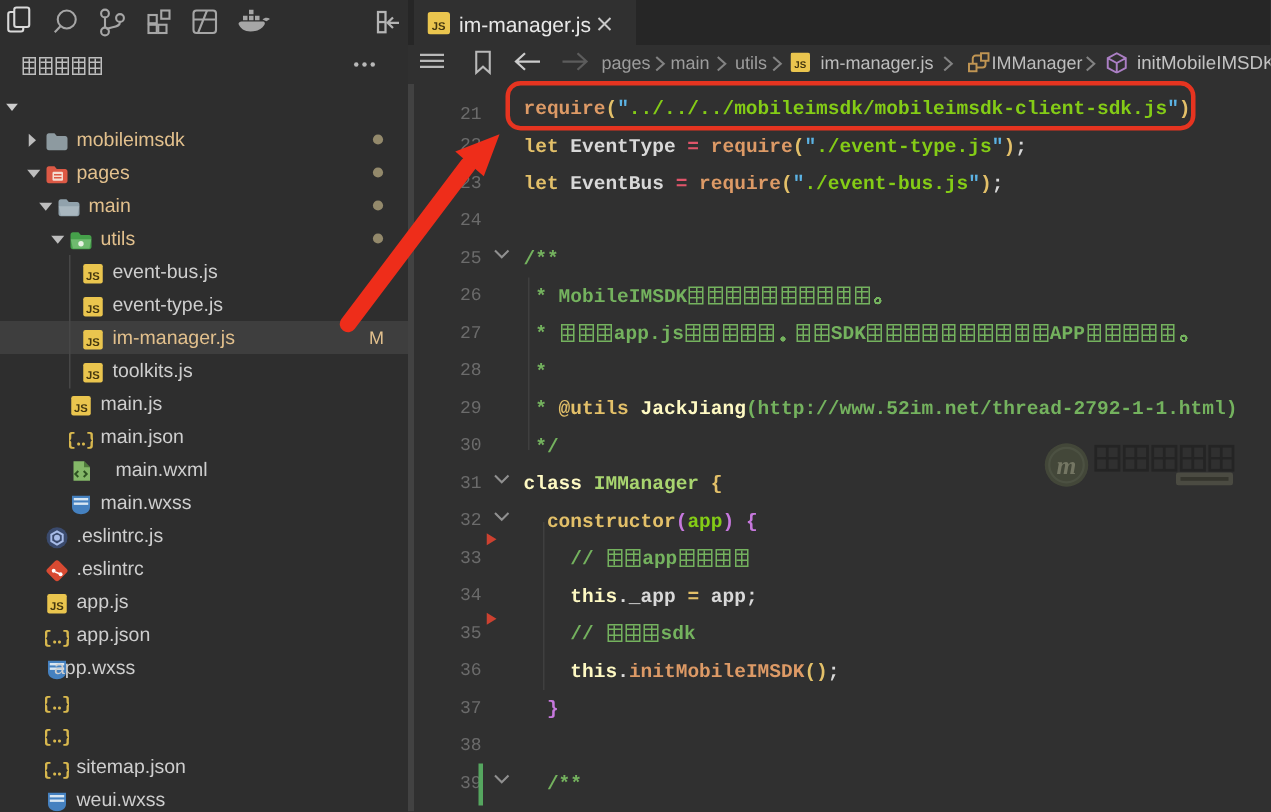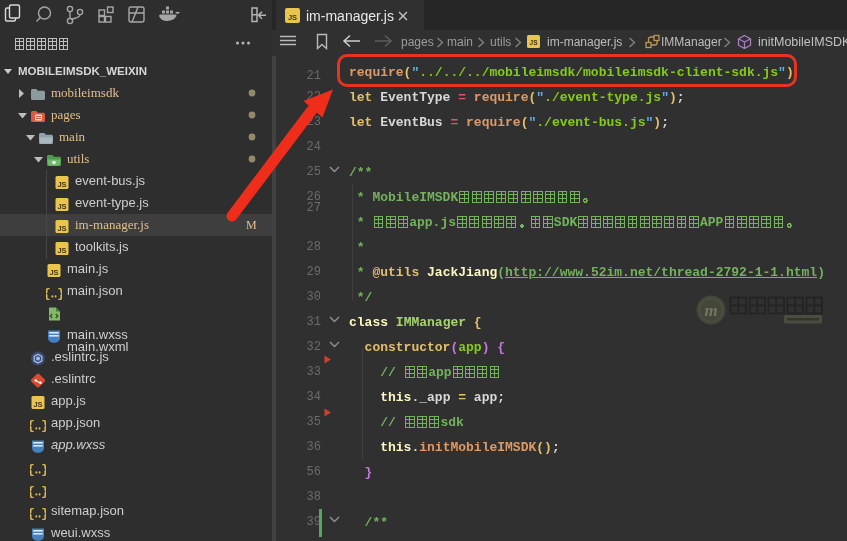--- a/index.html
+++ b/index.html
@@ -13,21 +13,21 @@
 .cjc{width:9.9px;height:11.5px;margin:0 1.2px;vertical-align:-1.5px;}   
 .cjs{width:9.6px;height:12px;margin:0 0.7px;vertical-align:-1.5px;}    
 .pun{display:inline-block;width:9.6px;height:11.5px;margin:0 1.2px;vertical-align:-1.5px;
  background:radial-gradient(circle at 3.2px 9.5px, transparent 0 1px, currentColor 1.1px 2.4px, transparent 2.6px) no-repeat;}
 .com{display:inline-block;width:9.6px;height:11.5px;margin:0 1.2px;vertical-align:-1.5px;
  background:radial-gradient(circle at 3px 10px, currentColor 0 1.6px, transparent 1.9px) no-repeat;}
 
 #side{left:0;top:0;width:272px;height:541px;background:#2e2e2e;}
 .row{position:absolute;left:0;width:273px;height:22px;line-height:22px;font-size:13px;color:#cecece;white-space:nowrap;}
 .row .lab{position:absolute;top:0;}
-.mod{color:#e2c08d;font-family:Liberation Serif, serif;}
+.mod{color:#e2c08d;}
 .ficon{position:absolute;top:3.5px;width:16px;height:16px;}
 .tw{position:absolute;top:8px;}
 
 #strip{left:272px;top:0;width:575px;height:30px;background:#262626;}
 #tab{left:276px;top:0;width:148px;height:30px;background:#303030;}
 #crumbs{left:272px;top:30px;width:575px;height:23px;background:#303030;font-size:13px;color:#9d9d9d;}
 .cl{position:absolute;height:25px;line-height:25px;font-family:"Liberation Mono",monospace;font-size:13px;font-weight:bold;white-space:pre;left:349px;color:#d8d8d8;}
 .ln{position:absolute;left:272px;width:49px;height:25px;line-height:25px;text-align:right;font-family:"Liberation Mono",monospace;font-size:12px;color:#6b6b6b;}
 
 .y{color:#e3c069;}  
@@ -92,21 +92,20 @@
 <svg class="abs" style="left:235px;top:40px" width="16" height="6">
     <circle cx="2.5" cy="3" r="1.5" fill="#b8b8b8"></circle>
     <circle cx="8" cy="3" r="1.5" fill="#b8b8b8"></circle>
     <circle cx="13.5" cy="3" r="1.5" fill="#b8b8b8"></circle>
   </svg>
 
 <div class="row" style="top:60px;font-weight:bold;font-size:11.5px;color:#d6d6d6;">
  <svg class="tw" style="left:4px;top:8.5px" width="8" height="6">
       <path d="M0 0 L8 0 L4 5 Z" fill="#cccccc"></path>
     </svg>
- <span class="lab" style="left:18px;">MOBILEIMSDK_WEIXIN</span>
 </div>
 <div class="row" style="top:82px;">
  <svg class="tw" style="left:19px;top:7px" width="6" height="9">
       <path d="M0 0 L5 4.5 L0 9 Z" fill="#bdbdbd"></path>
     </svg>
  <svg class="ficon" style="left:30px;">
       <path d="M1 4.6c0-1 .7-1.7 1.6-1.7h3.7l1.6 1.8h5.5c.9 0 1.6.7 1.6 1.6v6.2c0 .9-.7 1.6-1.6 1.6H2.6c-.9 0-1.6-.7-1.6-1.6z" fill="#8d9aa0"></path>
     </svg>
  <span class="lab mod" style="left:51px;">mobileimsdk</span>
 </div>
@@ -184,21 +183,21 @@
       <text x="8" y="12.5" font-size="12" font-weight="bold" fill="#d8b84e" text-anchor="middle" font-family="Liberation Mono">{‥}</text>
     </svg>
  <span class="lab" style="left:67px;">main.json</span>
 </div>
 <div class="row" style="top:302px;">
  <svg class="ficon" style="left:46px;">
       <path d="M3 1.5 h7 l4 4 v9 h-11z" fill="#84b868"></path>
       <path d="M10 1.5 l4 4 h-4z" fill="#4e7a3a"></path>
       <path d="M6.2 8 l-2 2 2 2 M9.8 8 l2 2 -2 2" stroke="#2e5222" stroke-width="1.3" fill="none"></path>
     </svg>
- <span class="lab" style="left:67px;margin-top:34px;">main.wxml</span>
+ <span class="lab" style="left:77px;">main.wxml</span>
 </div>
 <div class="row" style="top:324px;">
  <svg class="ficon" style="left:46px;">
       <path d="M2 2.5 h12 v7.5 c0 3-2.7 4.8-6 4.8 s-6-1.8-6-4.8z" fill="#4581c0"></path>
       <rect x="3.2" y="4" width="9.6" height="1.6" fill="#d8e6f2"></rect>
       <rect x="3.2" y="7" width="9.6" height="1.6" fill="#d8e6f2"></rect>
     </svg>
  <span class="lab" style="left:67px;">main.wxss</span>
 </div>
 <div class="row" style="top:346px;">
@@ -232,21 +231,21 @@
       <text x="8" y="12.5" font-size="12" font-weight="bold" fill="#d8b84e" text-anchor="middle" font-family="Liberation Mono">{‥}</text>
     </svg>
  <span class="lab" style="left:51px;">app.json</span>
 </div>
 <div class="row" style="top:434px;">
  <svg class="ficon" style="left:30px;">
       <path d="M2 2.5 h12 v7.5 c0 3-2.7 4.8-6 4.8 s-6-1.8-6-4.8z" fill="#4581c0"></path>
       <rect x="3.2" y="4" width="9.6" height="1.6" fill="#d8e6f2"></rect>
       <rect x="3.2" y="7" width="9.6" height="1.6" fill="#d8e6f2"></rect>
     </svg>
- <span class="lab" style="left:51px;font-style:italic;">app.wxss</span>
+ <span class="lab" style="left:36px;">app.wxss</span>
 </div>
 <div class="row" style="top:456px;">
  <svg class="ficon" style="left:30px;">
       <text x="8" y="12.5" font-size="12" font-weight="bold" fill="#d8b84e" text-anchor="middle" font-family="Liberation Mono">{‥}</text>
     </svg>
 </div>
 <div class="row" style="top:478px;">
  <svg class="ficon" style="left:30px;">
       <text x="8" y="12.5" font-size="12" font-weight="bold" fill="#d8b84e" text-anchor="middle" font-family="Liberation Mono">{‥}</text>
     </svg>
@@ -330,31 +329,31 @@
  <path d="M7.5 1.5 L13.5 4.8 V11.2 L7.5 14.5 L1.5 11.2 V4.8 Z M1.5 4.8 L7.5 8 L13.5 4.8 M7.5 8 V14.5"></path>
 </svg>
 <div class="abs" style="left:758px;top:34.5px;font-size:12.5px;color:#c2c2c2;white-space:nowrap;">initMobileIMSDK</div>
 
 <div class="ln" style="top:64px">21</div>
 <div class="ln" style="top:85px">22</div>
 <div class="ln" style="top:110px">23</div>
 <div class="ln" style="top:135px">24</div>
 <div class="ln" style="top:160px">25</div>
 <div class="ln" style="top:185px">26</div>
-<div class="ln" style="top:196px">27</div>
+<div class="ln" style="top:210px">27</div>
 <div class="ln" style="top:235px">28</div>
 <div class="ln" style="top:260px">29</div>
 <div class="ln" style="top:285px">30</div>
 <div class="ln" style="top:310px">31</div>
 <div class="ln" style="top:335px">32</div>
 <div class="ln" style="top:360px">33</div>
 <div class="ln" style="top:385px">34</div>
 <div class="ln" style="top:410px">35</div>
 <div class="ln" style="top:435px">36</div>
-<div class="ln" style="top:460px">56</div>
+<div class="ln" style="top:460px">37</div>
 <div class="ln" style="top:485px">38</div>
 <div class="ln" style="top:510px">39</div>
 
 <svg class="abs" style="left:329px;top:166px" width="11" height="7">
     <path d="M1 1 L5.5 5.5 L10 1" stroke="#909090" stroke-width="1.4" fill="none"></path>
   </svg>
 <svg class="abs" style="left:329px;top:316px" width="11" height="7">
     <path d="M1 1 L5.5 5.5 L10 1" stroke="#909090" stroke-width="1.4" fill="none"></path>
   </svg>
 <svg class="abs" style="left:329px;top:341px" width="11" height="7">
@@ -374,21 +373,21 @@
 
 <div class="abs" style="left:352px;top:185px;width:1px;height:115px;background:#3f3f3f;"></div>
 <div class="abs" style="left:362px;top:348px;width:1px;height:112px;background:#3f3f3f;"></div>
 <div class="cl" style="top:60px"><span class="o">require</span><span class="y">(</span><span class="q">"</span><span class="s">../../../mobileimsdk/mobileimsdk-client-sdk.js</span><span class="q">"</span><span class="y">)</span></div>
 <div class="cl" style="top:85px"><span class="y">let</span><span class="w"> EventType </span><span class="r">=</span><span class="w"> </span><span class="o">require</span><span class="y">(</span><span class="q">"</span><span class="s">./event-type.js</span><span class="q">"</span><span class="y">)</span><span class="w">;</span></div>
 <div class="cl" style="top:110px"><span class="y">let</span><span class="w"> EventBus </span><span class="r">=</span><span class="w"> </span><span class="o">require</span><span class="y">(</span><span class="q">"</span><span class="s">./event-bus.js</span><span class="q">"</span><span class="y">)</span><span class="w">;</span></div>
 <div class="cl" style="top:160px"><span class="g">/**</span></div>
 <div class="cl" style="top:185px"><span class="g"> * MobileIMSDK<span class="cj cjc"></span><span class="cj cjc"></span><span class="cj cjc"></span><span class="cj cjc"></span><span class="cj cjc"></span><span class="cj cjc"></span><span class="cj cjc"></span><span class="cj cjc"></span><span class="cj cjc"></span><span class="cj cjc"></span><span class="pun"></span></span></div>
 <div class="cl" style="top:210px"><span class="g"> * <span class="cj cjc"></span><span class="cj cjc"></span><span class="cj cjc"></span>app.js<span class="cj cjc"></span><span class="cj cjc"></span><span class="cj cjc"></span><span class="cj cjc"></span><span class="cj cjc"></span><span class="com"></span><span class="cj cjc"></span><span class="cj cjc"></span>SDK<span class="cj cjc"></span><span class="cj cjc"></span><span class="cj cjc"></span><span class="cj cjc"></span><span class="cj cjc"></span><span class="cj cjc"></span><span class="cj cjc"></span><span class="cj cjc"></span><span class="cj cjc"></span><span class="cj cjc"></span>APP<span class="cj cjc"></span><span class="cj cjc"></span><span class="cj cjc"></span><span class="cj cjc"></span><span class="cj cjc"></span><span class="pun"></span></span></div>
 <div class="cl" style="top:235px"><span class="g"> *</span></div>
-<div class="cl" style="top:260px"><span class="g"> * </span><span class="y">@utils</span><span class="w"> </span><span class="b">JackJiang</span><span class="g">(<span style="text-decoration:underline">http://www.52im.net/thread-2792-1-1.html</span>)</span></div>
+<div class="cl" style="top:260px"><span class="g"> * </span><span class="y">@utils</span><span class="w"> </span><span class="b">JackJiang</span><span class="g">(<span style="">http://www.52im.net/thread-2792-1-1.html</span>)</span></div>
 <div class="cl" style="top:285px"><span class="g"> */</span></div>
 <div class="cl" style="top:310px"><span class="b">class</span><span class="w"> </span><span class="gn">IMManager</span><span class="w"> </span><span class="y">{</span></div>
 <div class="cl" style="top:335px"><span class="w">  </span><span class="y">constructor</span><span class="p">(</span><span class="s">app</span><span class="p">)</span><span class="w"> </span><span class="p">{</span></div>
 <div class="cl" style="top:360px"><span class="g">    // <span class="cj cjc"></span><span class="cj cjc"></span>app<span class="cj cjc"></span><span class="cj cjc"></span><span class="cj cjc"></span><span class="cj cjc"></span></span></div>
 <div class="cl" style="top:385px"><span class="w">    </span><span class="b">this</span><span class="w">._app </span><span class="y">=</span><span class="w"> app;</span></div>
 <div class="cl" style="top:410px"><span class="g">    // <span class="cj cjc"></span><span class="cj cjc"></span><span class="cj cjc"></span>sdk</span></div>
 <div class="cl" style="top:435px"><span class="w">    </span><span class="b">this</span><span class="w">.</span><span class="o">initMobileIMSDK</span><span class="y">()</span><span class="w">;</span></div>
 <div class="cl" style="top:460px"><span class="w">  </span><span class="p">}</span></div>
 <div class="cl" style="top:510px"><span class="w">  </span><span class="g">/**</span></div>
 

